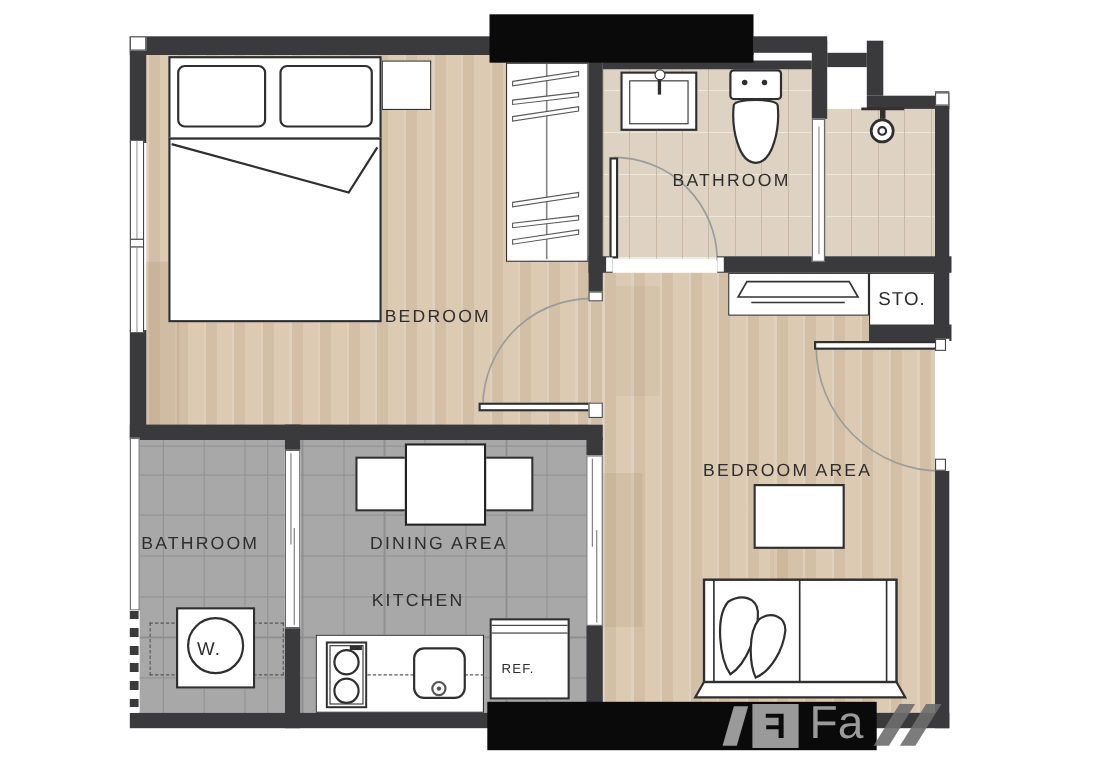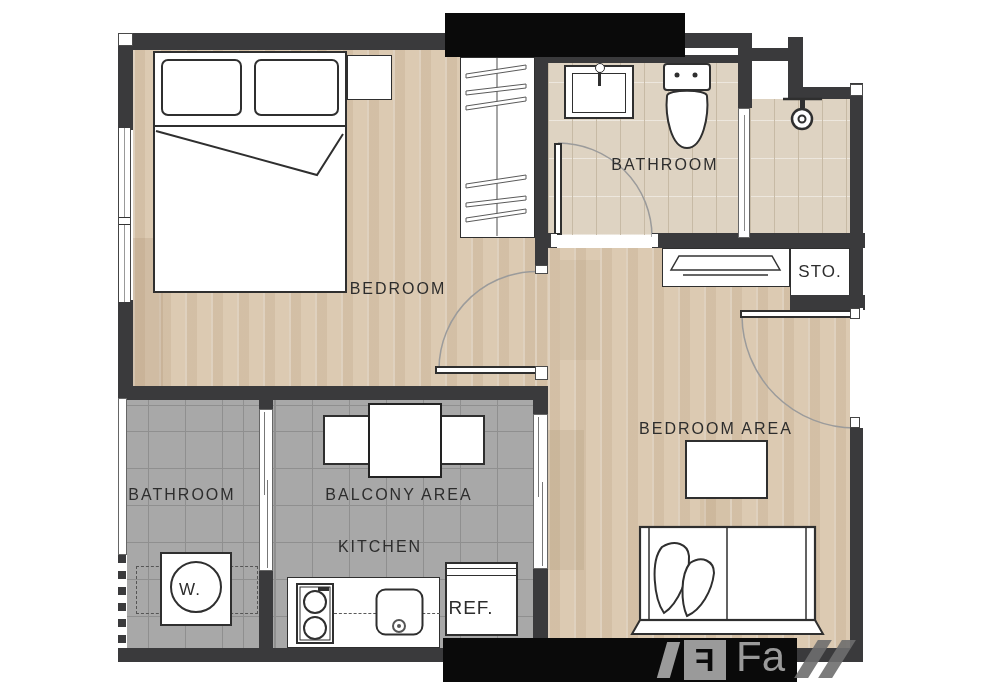--- a/index.html
+++ b/index.html
@@ -16,21 +16,21 @@
                          repeating-linear-gradient(90deg,var(--tileline,#8f8f8f) 0 1px,transparent 1px 37px)}
   .bath{background-color:var(--bath,#ded3c2);
         background-image:repeating-linear-gradient(90deg,var(--bathline,#c7baa5) 0 1px,transparent 1px 24px),
                          repeating-linear-gradient(0deg,rgba(255,255,255,.45) 0 1px,transparent 1px 38px)}
   .fw{background:#fff;border:2px solid var(--line,#2f2f2f);box-sizing:border-box}
   .fw1{background:#fff;border:1.5px solid var(--line,#2f2f2f);box-sizing:border-box}
   .notch{background:#fff;border:1.5px solid #4a4a4a;box-sizing:border-box}
   .glass{background:#fff;border:1px solid #666;box-sizing:border-box}
   .lbl{position:absolute;transform:translate(-50%,-50%);font-size:16px;letter-spacing:2px;
        color:var(--ink,#2d2d2d);white-space:nowrap;z-index:20}
-  .lbl.s{font-size:19px;letter-spacing:1px}
+  .lbl.s{font-size:12px;letter-spacing:1px}
   .gdoor-l::before{content:"";position:absolute;left:4px;top:2px;height:52%;width:1px;background:#777}
   .gdoor-l::after{content:"";position:absolute;right:4px;bottom:2px;height:55%;width:1px;background:#777}
   .dash{border-top:1.5px dashed #5a5a5a}
   .dashedbox{border:1.5px dashed #555;box-sizing:border-box;background:transparent}
   .slats{background:repeating-linear-gradient(180deg,var(--wall,#3a3a3c) 0 8px,#fff 8px 16px)}
   .wmbar{background:var(--black,#0a0a0a)}
   .wmglyph{color:var(--wm,#9a9a9a);font-weight:normal}
 </style>
 </head>
 <body>
@@ -193,21 +193,21 @@
   <div class="a fw" style="left:435px;top:366px;width:102px;height:8px;z-index:11"></div>
   <div class="a fw" style="left:554px;top:143px;width:8px;height:92px;z-index:11"></div>
   <div class="a fw" style="left:740px;top:310px;width:113px;height:8px;z-index:11"></div>
 
   <div class="a" style="left:445px;top:13px;width:240px;height:44px;background:var(--black,#0a0a0a);z-index:30"></div>
 
   <div class="lbl" style="left:398px;top:289px">BEDROOM</div>
   <div class="lbl" style="left:665px;top:165px">BATHROOM</div>
   <div class="lbl" style="left:716px;top:429px">BEDROOM AREA</div>
   <div class="lbl" style="left:182px;top:495px">BATHROOM</div>
-  <div class="lbl" style="left:399px;top:495px">BALCONY AREA</div>
+  <div class="lbl" style="left:399px;top:495px">DINING AREA</div>
   <div class="lbl" style="left:380px;top:547px">KITCHEN</div>
   <div class="lbl s" style="left:820px;top:272px;font-size:17px">STO.</div>
   <div class="lbl s" style="left:471px;top:608px">REF.</div>
   <div class="lbl s" style="left:190px;top:590px;font-size:17px;z-index:21">W.</div>
 
   <div class="a wmbar" style="left:443px;top:638px;width:354px;height:44px;z-index:40"></div>
   <div class="a" style="left:662px;top:642px;width:13px;height:36px;background:var(--wm,#9a9a9a);transform:skewX(-16deg);z-index:41"></div>
   <div class="a" style="left:684px;top:640px;width:42px;height:40px;background:var(--wm,#9a9a9a);z-index:41;display:flex;align-items:center;justify-content:center">
     <span style="font-size:32px;font-weight:bold;color:#0a0a0a;transform:scaleX(-1);font-family:'Liberation Sans',sans-serif">F</span>
   </div>

